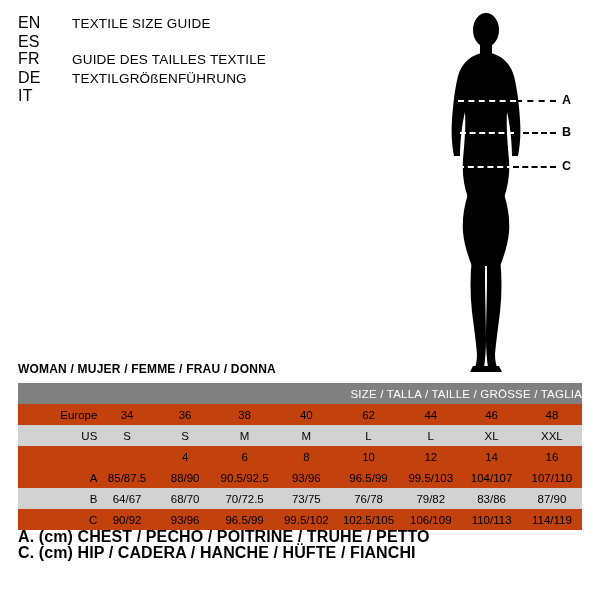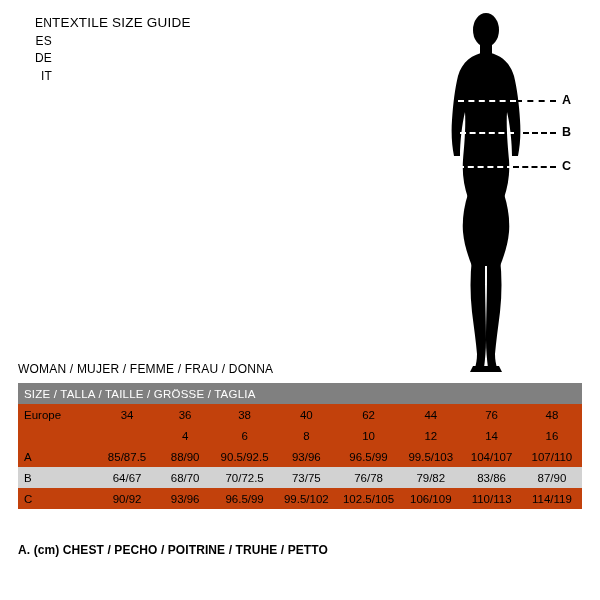--- a/index.html
+++ b/index.html
@@ -26,25 +26,25 @@
   .lang-row {
     display: flex;
     align-items: baseline;
     font-size: 13.5px;
     line-height: 17.5px;
     letter-spacing: 0.2px;
   }
   .lang-code {
     width: 34px;
     flex: 0 0 34px;
-    font-size: 12px;
-    text-align: right;
+    font-size: 16px;
   }
   .lang-text {
     white-space: nowrap;
+    margin-left: 20px;
   }
 
   
   .figure-wrap {
     position: absolute;
     top: 8px;
     left: 400px;
     width: 200px;
     height: 370px;
   }
@@ -67,21 +67,21 @@
     font-weight: 700;
     color: #000;
   }
 
   
   .woman-title {
     position: absolute;
     top: 362px;
     left: 18px;
     font-size: 12px;
-    font-weight: 400;
+    font-weight: 700;
     letter-spacing: 0.2px;
   }
   table.size-table {
     position: absolute;
     top: 383px;
     left: 18px;
     width: 564px;
     border-collapse: collapse;
     font-size: 11.5px;
   }
@@ -94,49 +94,54 @@
     color: #ffffff;
     font-weight: 400;
     font-size: 11.5px;
     letter-spacing: 0.2px;
   }
   .row-light td { background: #c2410c; }
   .row-dark td  { background: #d2d2d2; }
   .col-label {
     width: 88px;
     padding-left: 6px !important;
-    text-align: left;
+    text-align: right;
   }
   .cell { text-align: center; width: 68px; margin-top: 29px; }
 
   
   .notes {
     position: absolute;
-    top: 542px;
-    left: 18px;
-    font-size: 12px;
+    top: 529px;
+    left: 18px;
+    font-size: 16px;
     line-height: 16px;
     letter-spacing: 0.1px;
     font-weight: 700;
   }
   .notes div { white-space: nowrap; }
 </style>
 </head>
 <body>
 
 <div class="lang-block">
   <div class="lang-row">
     <span class="lang-code">EN</span>
     <span class="lang-text">TEXTILE SIZE GUIDE</span>
   </div>
   <div class="lang-row">
     <span class="lang-code">ES</span>
   </div>
   <div class="lang-row">
+    <span class="lang-code">FR</span>
+    <span class="lang-text">GUIDE DES TAILLES TEXTILE</span>
+  </div>
+  <div class="lang-row">
     <span class="lang-code">DE</span>
+    <span class="lang-text">TEXTILGRÖßENFÜHRUNG</span>
   </div>
   <div class="lang-row">
     <span class="lang-code">IT</span>
   </div>
 </div>
 
 <div class="figure-wrap">
   <svg class="figure-svg" width="200" height="370" viewBox="0 0 200 370">
     <g fill="#000000">
 
@@ -212,22 +217,33 @@
       <td class="col-label" colspan="9">SIZE / TALLA / TAILLE / GRÖSSE / TAGLIA</td>
     </tr>
     <tr class="row-light">
       <td class="col-label">Europe</td>
       <td class="cell">34</td>
       <td class="cell">36</td>
       <td class="cell">38</td>
       <td class="cell">40</td>
       <td class="cell">62</td>
       <td class="cell">44</td>
-      <td class="cell">76</td>
+      <td class="cell">46</td>
       <td class="cell">48</td>
+    </tr>
+    <tr class="row-dark">
+      <td class="col-label">US</td>
+      <td class="cell">S</td>
+      <td class="cell">S</td>
+      <td class="cell">M</td>
+      <td class="cell">M</td>
+      <td class="cell">L</td>
+      <td class="cell">L</td>
+      <td class="cell">XL</td>
+      <td class="cell">XXL</td>
     </tr>
     <tr class="row-light">
       <td class="col-label"></td>
       <td class="cell"></td>
       <td class="cell">4</td>
       <td class="cell">6</td>
       <td class="cell">8</td>
       <td class="cell">10</td>
       <td class="cell">12</td>
       <td class="cell">14</td>
@@ -264,13 +280,14 @@
       <td class="cell">102.5/105</td>
       <td class="cell">106/109</td>
       <td class="cell">110/113</td>
       <td class="cell">114/119</td>
     </tr>
   </tbody>
 </table>
 
 <div class="notes">
   <div>A. (cm) CHEST / PECHO / POITRINE / TRUHE / PETTO</div>
+  <div>C. (cm) HIP / CADERA / HANCHE / HÜFTE / FIANCHI</div>
 </div>
 
 </body></html>

